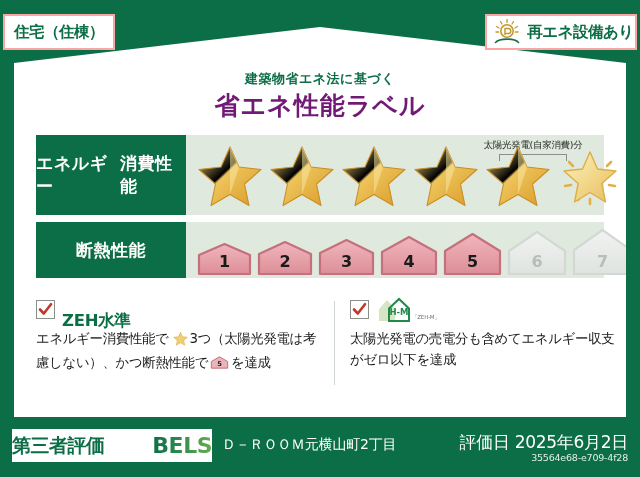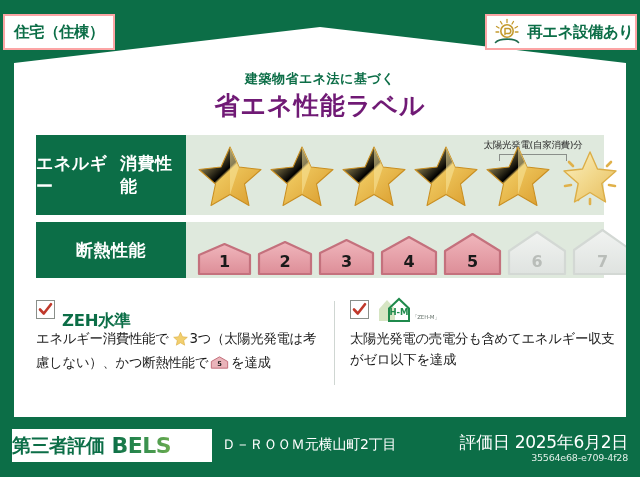--- a/index.html
+++ b/index.html
@@ -273,21 +273,21 @@
   }
   #bels-badge {
     position: absolute;
     left: 12px;
     top: 10px;
     width: 200px;
     height: 33px;
     background: #ffffff;
     display: flex;
     align-items: center;
-    justify-content: flex-start;
+    justify-content: space-between;
     gap: 7px;
   }
   #bels-jp {
     font-size: 19px;
     font-weight: 700;
     color: #0c6e47;
     letter-spacing: -0.5px;
   }
   #bels-en {
     font-size: 22px;

